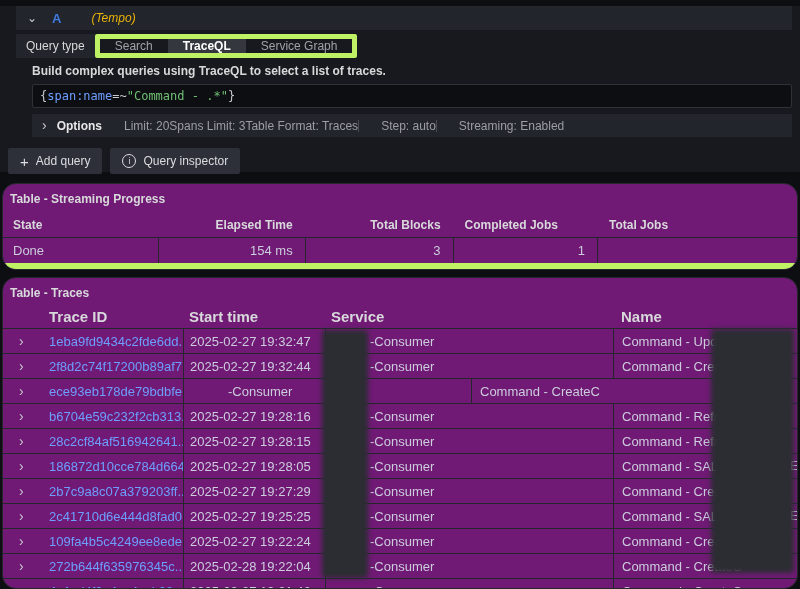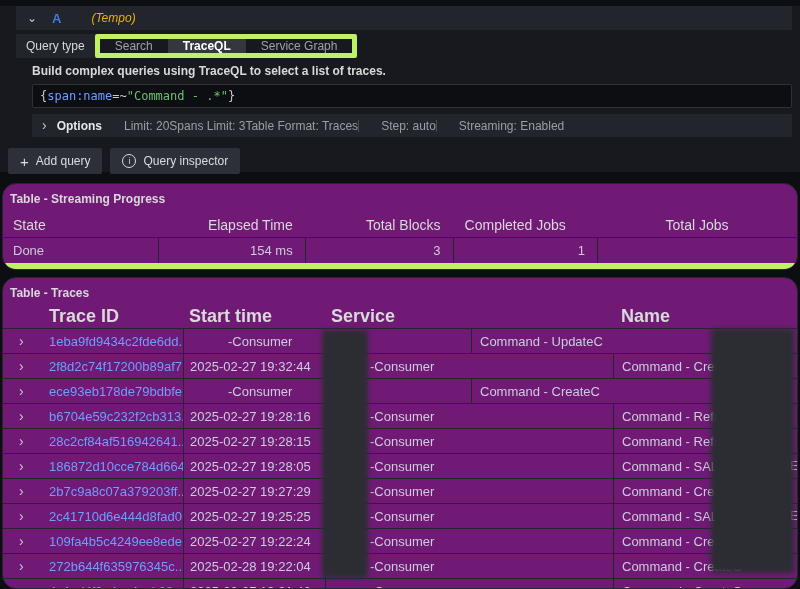--- a/index.html
+++ b/index.html
@@ -42,28 +42,28 @@
   #panel-traces{top:277px;bottom:0}
   .panel-title{padding:8px 0 0 7px;font-size:12px;font-weight:700;color:#d8d9da;line-height:14px}
   
   .s-header,.s-row{display:flex;align-items:center}
   .s-header{margin-top:6px;height:25px}
   .s-cell{box-sizing:border-box;padding:0 12px;white-space:nowrap;overflow:hidden}
   .s-c0{width:173px;padding-left:10px}
   .s-c1{width:164px;text-align:right}
   .s-c2{width:165px;text-align:right}
   .s-c3{width:161px;text-align:left}
-  .s-c4{width:200px;text-align:center;flex:none}
-  .s-header .s-cell{font-size:14px;font-weight:400;color:#d8d9da}
+  .s-c4{width:200px;text-align:left;flex:none}
+  .s-header .s-cell{font-size:12px;font-weight:700;color:#d8d9da}
   .s-row{height:25px;border-top:1px solid #24262b;border-bottom:6px solid #bef264}
   .s-row .s-cell{height:100%;display:flex;align-items:center}
   .s-row .s-c1,.s-row .s-c2,.s-row .s-c3,.s-row .s-c4{border-left:1px solid #24262b;justify-content:flex-end}
   
   .t-header{display:flex;align-items:center;margin-top:4px;height:24px}
-  .t-header .t-cell{font-size:18px;font-weight:700;color:#d8d9da}
+  .t-header .t-cell{font-size:15px;font-weight:700;color:#d8d9da}
   .t-cell{box-sizing:border-box;padding:0 0 0 6px;white-space:nowrap;overflow:hidden}
   .t-exp{width:40px;padding-left:16px}
   .t-trace{width:140px}
   .t-start{width:142px}
   .t-service{width:288px}
   .t-name{flex:1;position:relative;overflow:visible;padding-left:8px}
   .tr{display:flex;align-items:center;height:24px;border-top:1px solid #24262c}
   .tr .t-cell{height:100%;display:flex;align-items:center}
   .tr .t-start,.tr .t-service,.tr .t-name{border-left:1px solid #24262c}
   .tr .t-service{padding-left:44px}
@@ -153,20 +153,21 @@
     <div class="t-cell t-name">Name</div>
   </div>
 
   <div class="tr">
     <div class="t-cell t-exp">
         <span class="expander">›</span>
       </div>
     <div class="t-cell t-trace">
         <a class="trace-link">1eba9fd9434c2fde6dd...</a>
       </div>
+    <div class="t-cell t-start">2025-02-27 19:32:47</div>
     <div class="t-cell t-service">-Consumer</div>
     <div class="t-cell t-name">
         <span>Command - UpdateC</span>
         <span class="name-suffix"></span>
       </div>
   </div>
   <div class="tr">
     <div class="t-cell t-exp">
         <span class="expander">›</span>
       </div>

